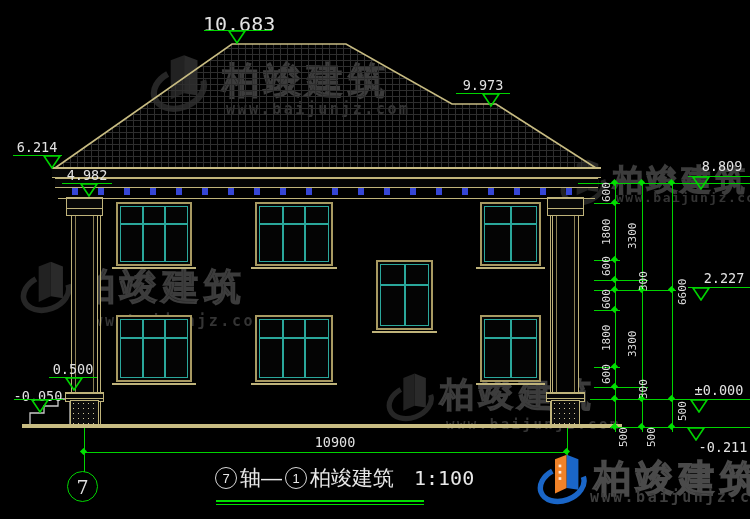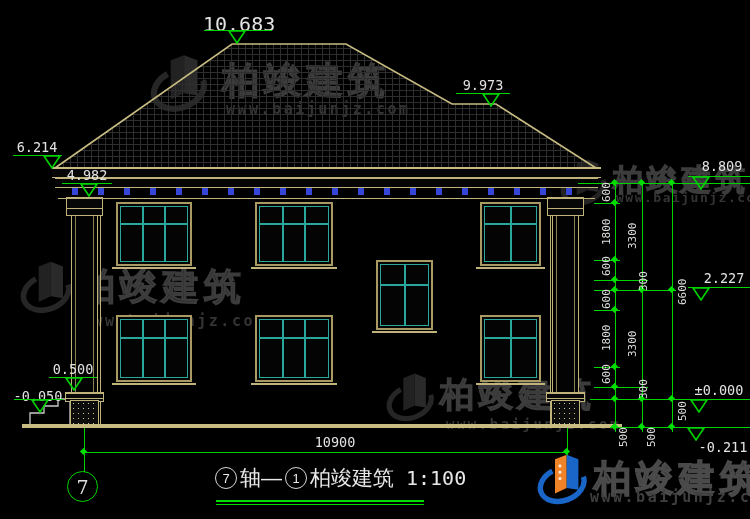--- a/index.html
+++ b/index.html
@@ -324,18 +324,18 @@
 
   <div class="bubble" style="left:67px;top:471px;z-index:4;">
       <span>7</span>
     </div>
 
   <div class="title" style="left:212px;top:464px;z-index:5;">
     <span class="circ">7</span>
     <span>轴—</span>
     <span class="circ">1</span>
     <span>柏竣建筑</span>
-    <span style="margin-left:12px;font-size:20px;font-family:'DejaVu Sans Mono',monospace;">1:100</span>
+    <span style="margin-left:20px;font-size:20px;font-family:'DejaVu Sans Mono',monospace;">1:100</span>
   </div>
   <div style="position:absolute;left:216px;top:500px;width:208px;height:2px;background:#00e000;z-index:5;"></div>
   <div style="position:absolute;left:216px;top:504px;width:208px;height:1px;background:#00e000;z-index:5;"></div>
 
 </div>
 
 </body></html>

